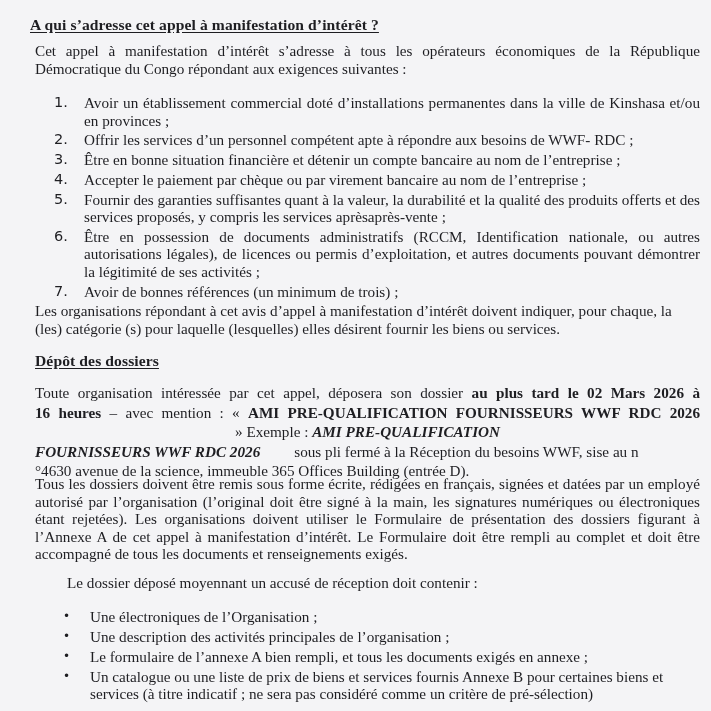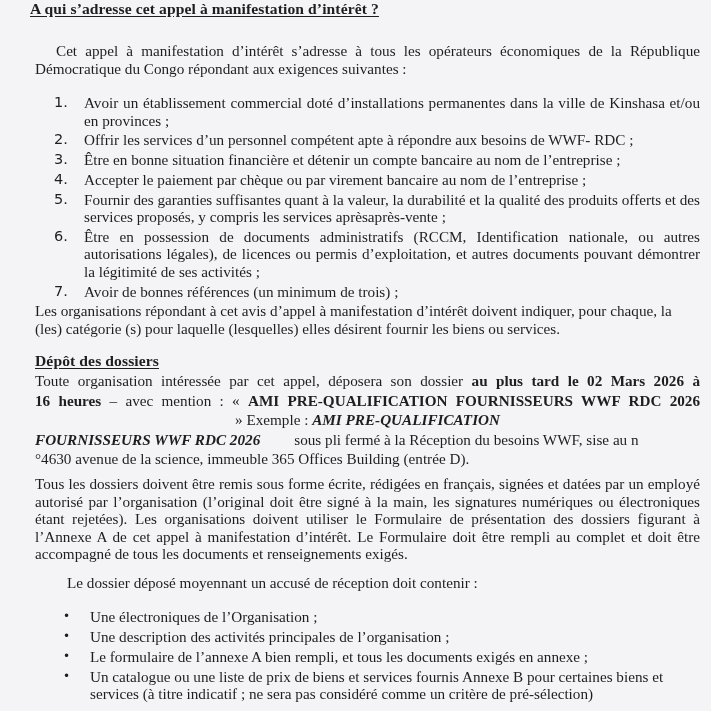--- a/index.html
+++ b/index.html
@@ -7,30 +7,30 @@
     width: 711px; height: 711px; overflow: hidden;
     background: #f4f4f6;
     color: #1e1e22;
     font-family: "Liberation Serif", "DejaVu Serif", serif;
     font-size: 15.2px;
     line-height: 17.5px;
   }
   .page { position: relative; width: 711px; height: 711px; }
   .abs { position: absolute; }
   .heading { font-weight: bold; text-decoration: underline; text-underline-offset: 2px; font-size: 15.6px; letter-spacing: 0.1px; }
-  .h1 { left: 30px; top: 0; }
+  .h1 { left: 30px; top: 16px; }
   .p1 { left: 35px; top: 42px; width: 665px; text-align: justify; text-align-last: left; }
-  .p1 .l1 { display: block; text-align: justify; text-align-last: justify; margin-left: 21px; }
+  .p1 .l1 { display: block; text-align: justify; text-align-last: justify; }
   .olist { left: 50px; top: 94px; width: 650px; }
   .olist .item { position: relative; padding-left: 34px; margin-bottom: 2.3px; text-align: justify; }
   .olist .item.just { text-align: justify; }
   .olist .num { position: absolute; left: 4px; top: 0; font-family: "DejaVu Sans", sans-serif; font-size: 14.5px; }
   .p2 { left: 35px; top: 302px; width: 665px; }
   .h2 { left: 35px; top: 352px; }
-  .p3 { left: 35px; top: 372px; width: 665px; }
+  .p3 { left: 35px; top: 384px; width: 665px; }
   .p3 .line { display: block; height: 19.5px; white-space: nowrap; }
   .b { font-weight: bold; }
   .bi { font-weight: bold; font-style: italic; }
   .p4 { left: 35px; top: 475px; width: 665px; text-align: justify; }
   .p5 { left: 35px; top: 574px; width: 665px; margin-left: 32px; }
   .blist { left: 60px; top: 608px; width: 640px; }
   .blist .item { position: relative; padding-left: 30px; margin-bottom: 2.4px; }
   .blist .bullet { position: absolute; left: 3px; top: 0; font-family: "DejaVu Sans", sans-serif; font-size: 12px; }
   .jl { display:block; text-align: justify; text-align-last: justify; }
 </style>

